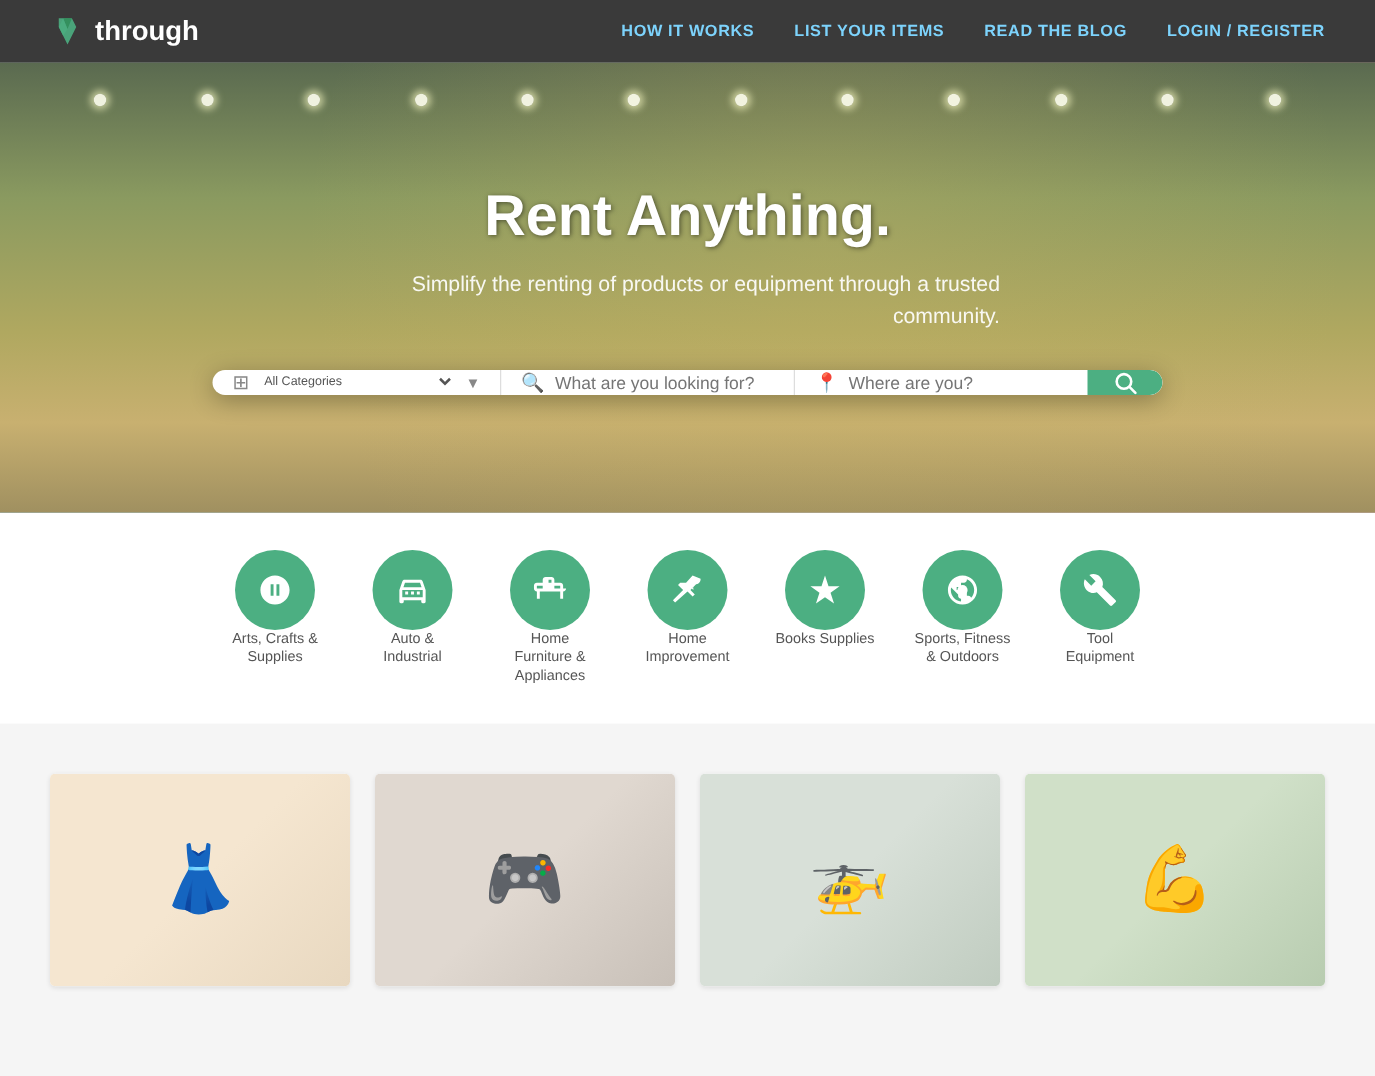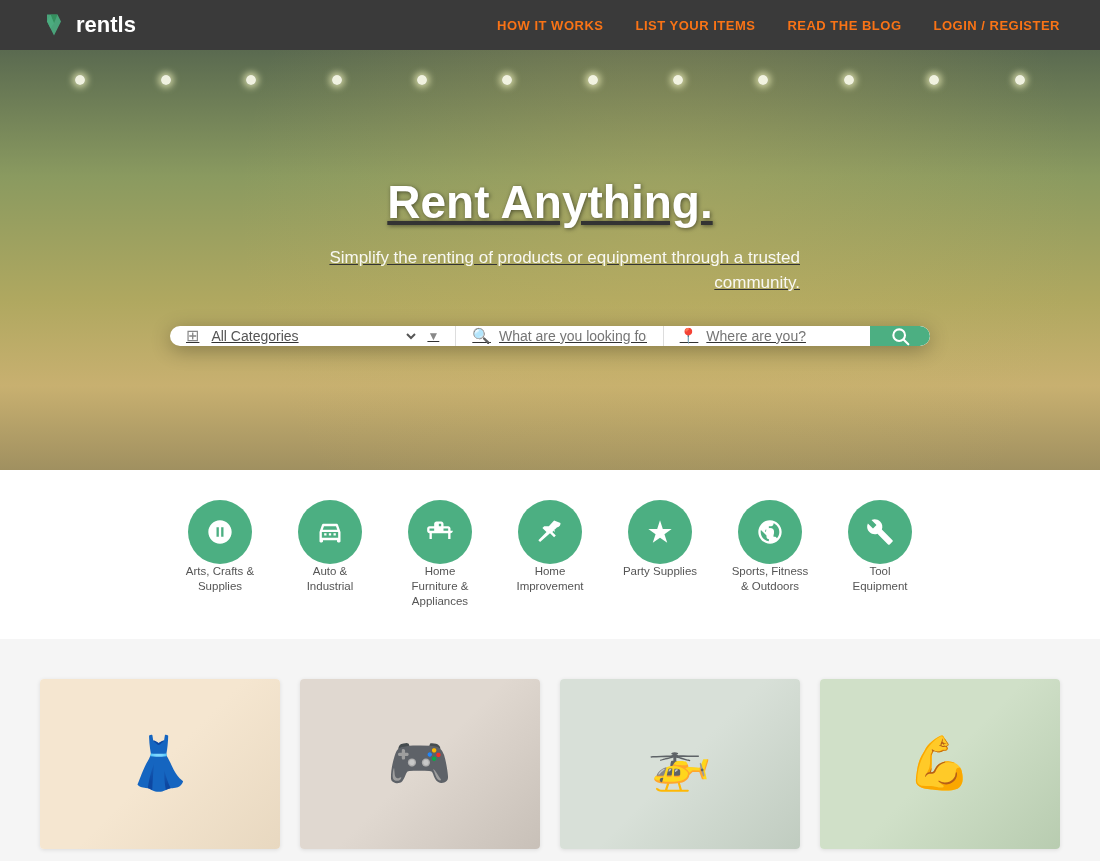--- a/index.html
+++ b/index.html
@@ -28,42 +28,41 @@
     .logo-icon {
       width: 28px;
       height: 28px;
     }
     .navbar-links {
       display: flex;
       gap: 32px;
       list-style: none;
     }
     .navbar-links a {
-      color: #f97316;
+      color: #7dd3fc;
       text-decoration: none;
       font-size: 13px;
       letter-spacing: 0.5px;
       font-weight: 600;
       text-transform: uppercase;
     }
 
     
     .hero {
       position: relative;
-      height: 420px;
+      height: 360px;
       background: linear-gradient(rgba(0,0,0,0.45), rgba(0,0,0,0.45)),
                   linear-gradient(135deg, #7a9e7e 0%, #a8c5a0 30%, #c8b880 60%, #d4a070 100%);
       display: flex;
       flex-direction: column;
       align-items: center;
       justify-content: center;
       text-align: center;
       padding: 0 20px;
       overflow: hidden;
-      text-decoration: underline;
     }
     .hero-bg-scene {
       position: absolute;
       inset: 0;
       background:
         radial-gradient(circle at 60% 40%, rgba(200,180,100,0.3) 0%, transparent 60%),
         linear-gradient(180deg, #5a6a50 0%, #8a9a60 30%, #b0a860 60%, #c8b070 80%, #a09060 100%);
     }
     .hero-lights {
       position: absolute;
@@ -123,21 +122,21 @@
       cursor: pointer;
       gap: 8px;
     }
     .search-category-icon {
       color: #888;
       font-size: 16px;
     }
     .search-category select {
       border: none;
       outline: none;
-      font-size: 14px;
+      font-size: 10px;
       color: #555;
       background: transparent;
       cursor: pointer;
       flex: 1;
     }
     .search-what {
       display: flex;
       align-items: center;
       padding: 0 16px;
       flex: 1;
@@ -255,21 +254,21 @@
 </head>
 <body>
 
 <nav class="navbar">
   <a class="navbar-logo" href="#">
     <svg class="logo-icon" viewBox="0 0 32 32" fill="none" xmlns="http://www.w3.org/2000/svg">
       <polygon points="8,4 20,4 24,12 16,28 8,12" fill="#4caf82" opacity="0.9"></polygon>
       <polygon points="12,4 20,4 16,14" fill="#2e8b57" opacity="0.8"></polygon>
       <polygon points="8,12 12,4 16,14 12,20" fill="#4caf82" opacity="0.7"></polygon>
     </svg>
-    <span>rentls</span>
+    <span>through</span>
   </a>
   <ul class="navbar-links">
   <li><a href="#">HOW IT WORKS</a></li>
       <li><a href="#">LIST YOUR ITEMS</a></li>
       <li><a href="#">READ THE BLOG</a></li>
       <li><a href="#">LOGIN / REGISTER</a></li>
     </ul>
 </nav>
 
 <section class="hero">
@@ -348,21 +347,21 @@
           </svg>
         </div>
         <span class="category-label">Home<br>Improvement</span>
       </div>
       <div class="category-item">
         <div class="category-circle">
           <svg viewBox="0 0 24 24" fill="white" width="28" height="28">
             <path d="M12 2l2.4 7.4H22l-6.2 4.5 2.4 7.4L12 17 5.8 21.3l2.4-7.4L2 9.4h7.6L12 2z"></path>
           </svg>
         </div>
-        <span class="category-label">Party Supplies</span>
+        <span class="category-label">Books Supplies</span>
       </div>
       <div class="category-item">
         <div class="category-circle">
           <svg viewBox="0 0 24 24" fill="white" width="28" height="28">
             <circle cx="12" cy="12" r="3.5"></circle>
             <path d="M12 2C6.48 2 2 6.48 2 12s4.48 10 10 10 10-4.48 10-10S17.52 2 12 2zm-1 17.93c-3.94-.49-7-3.85-7-7.93 0-.62.08-1.21.21-1.79L9 15v1c0 1.1.9 2 2 2v1.93zm6.9-2.54c-.26-.81-1-1.39-1.9-1.39h-1v-3c0-.55-.45-1-1-1H8v-2h2c.55 0 1-.45 1-1V7h2c1.1 0 2-.9 2-2v-.41c2.93 1.19 5 4.06 5 7.41 0 2.08-.8 3.97-2.1 5.39z"></path>
           </svg>
         </div>
         <span class="category-label">Sports, Fitness<br>&amp; Outdoors</span>
       </div>

